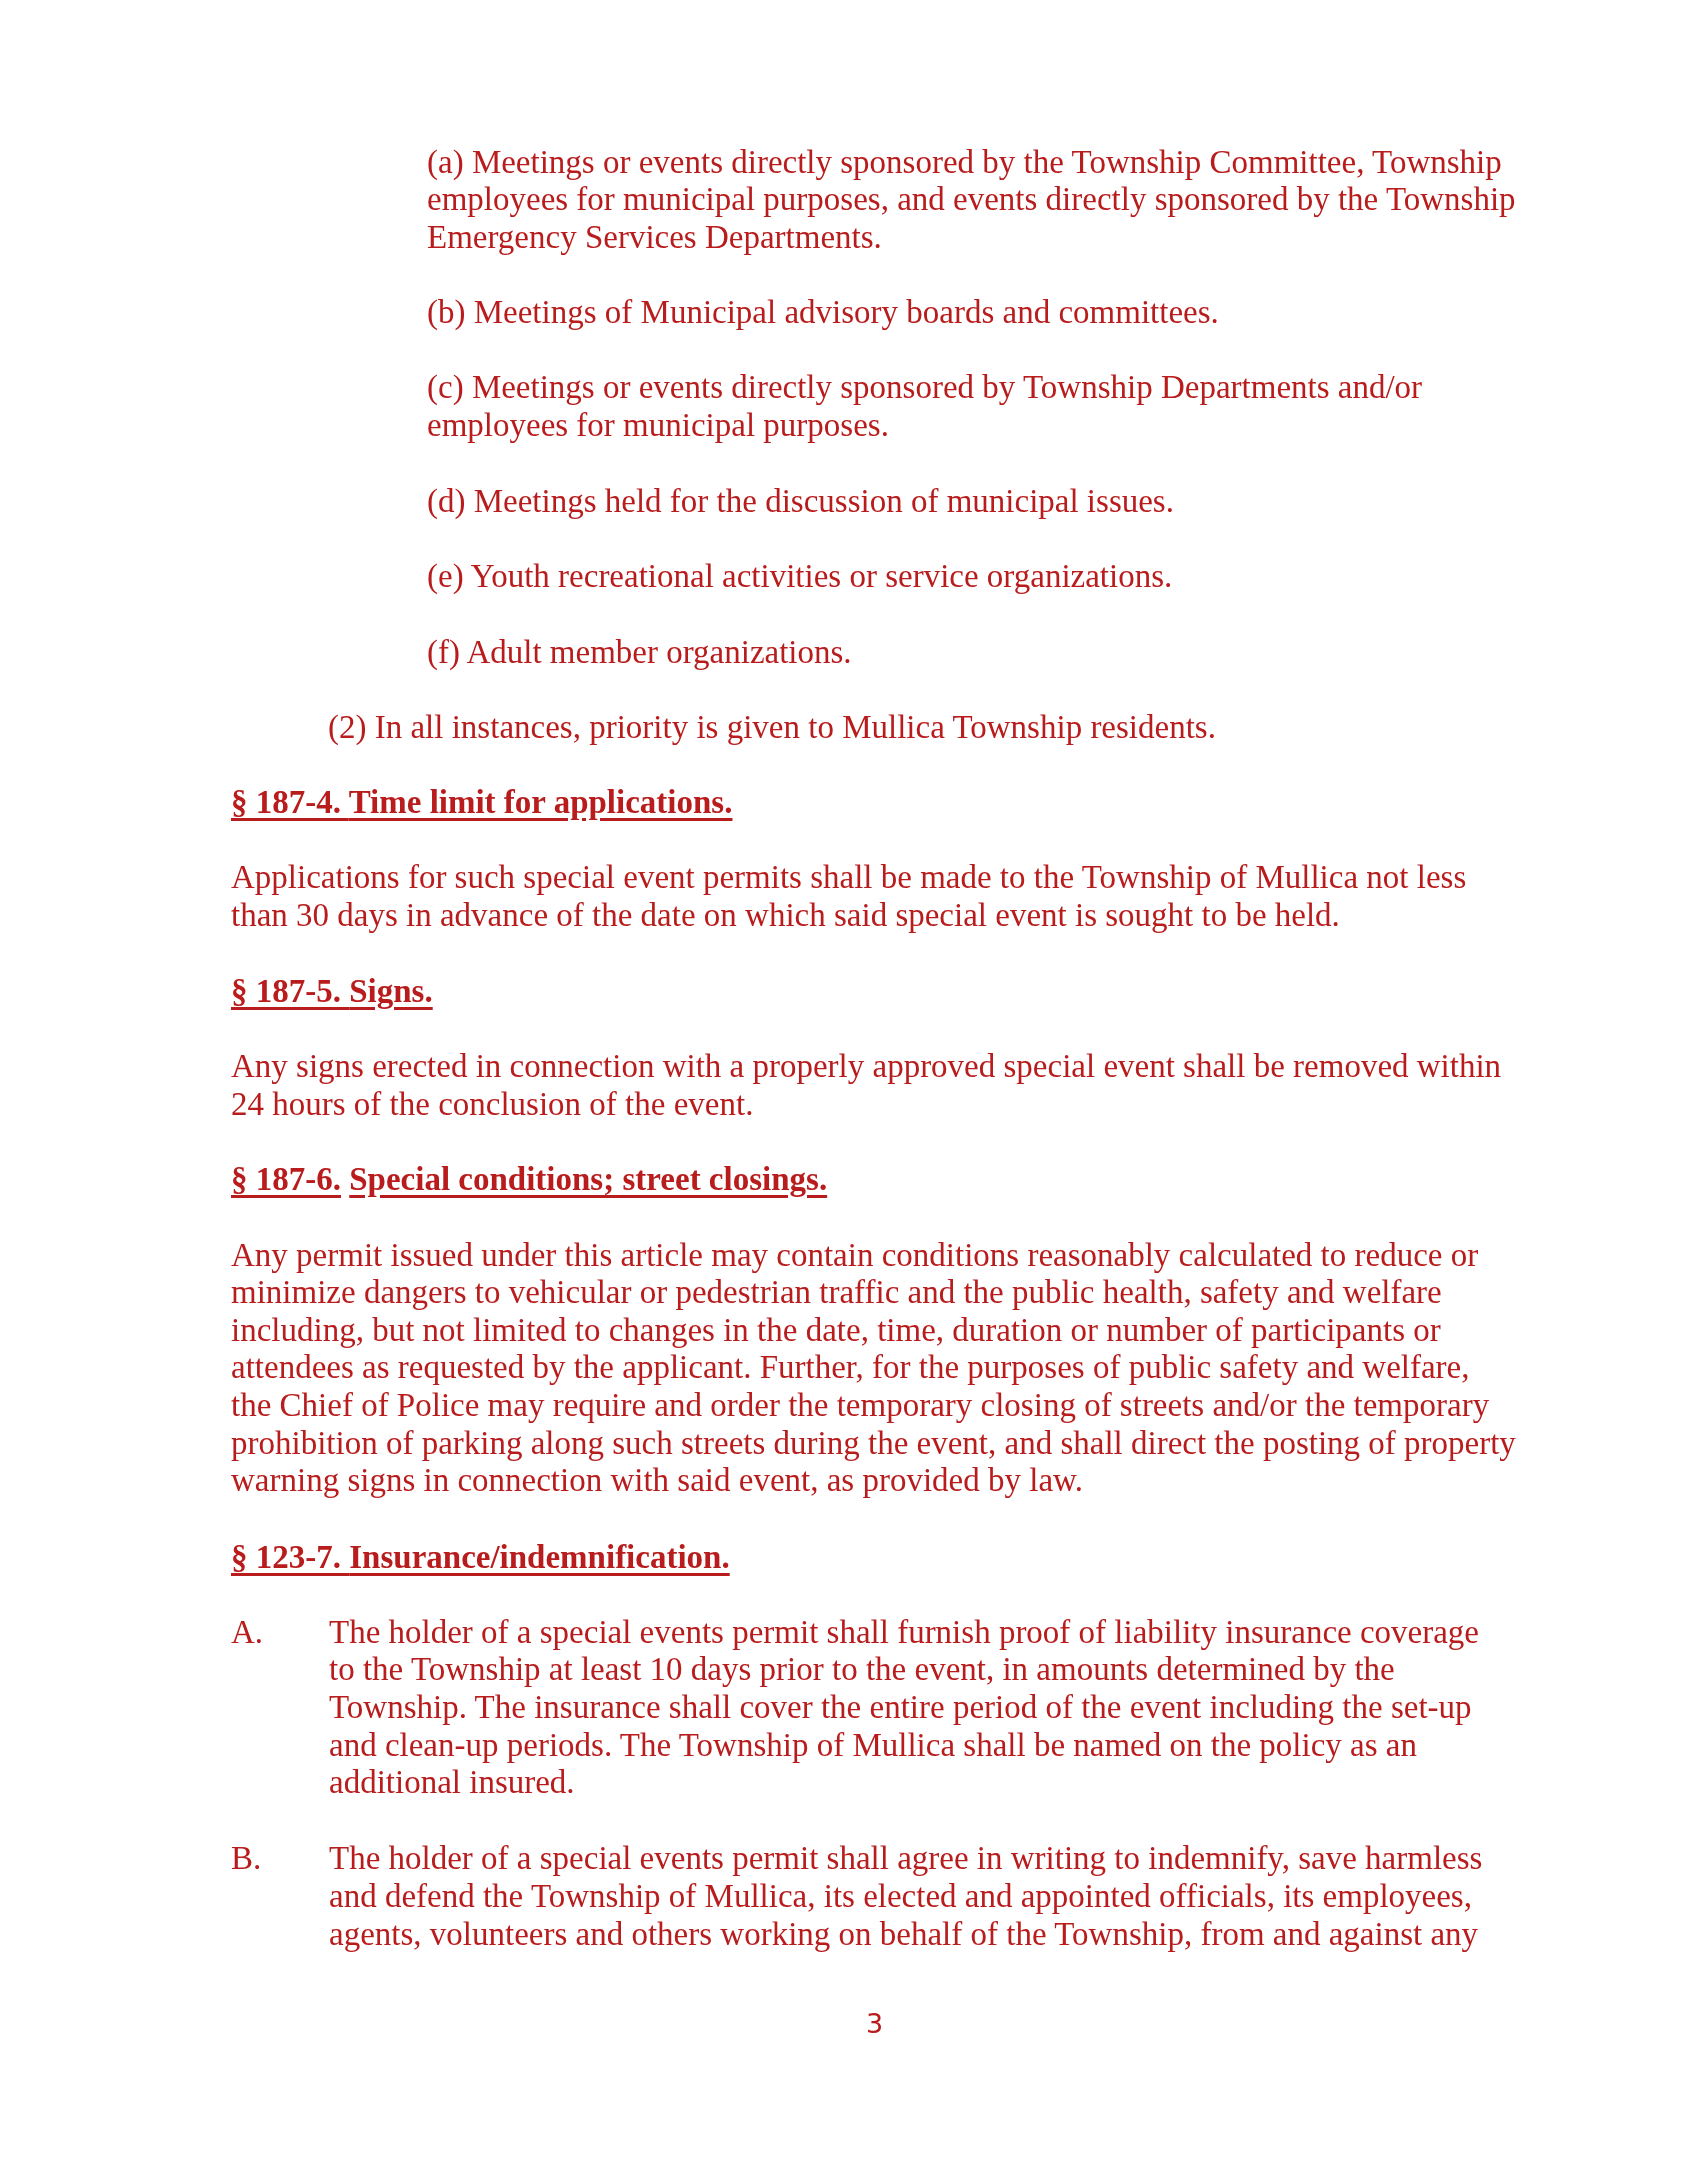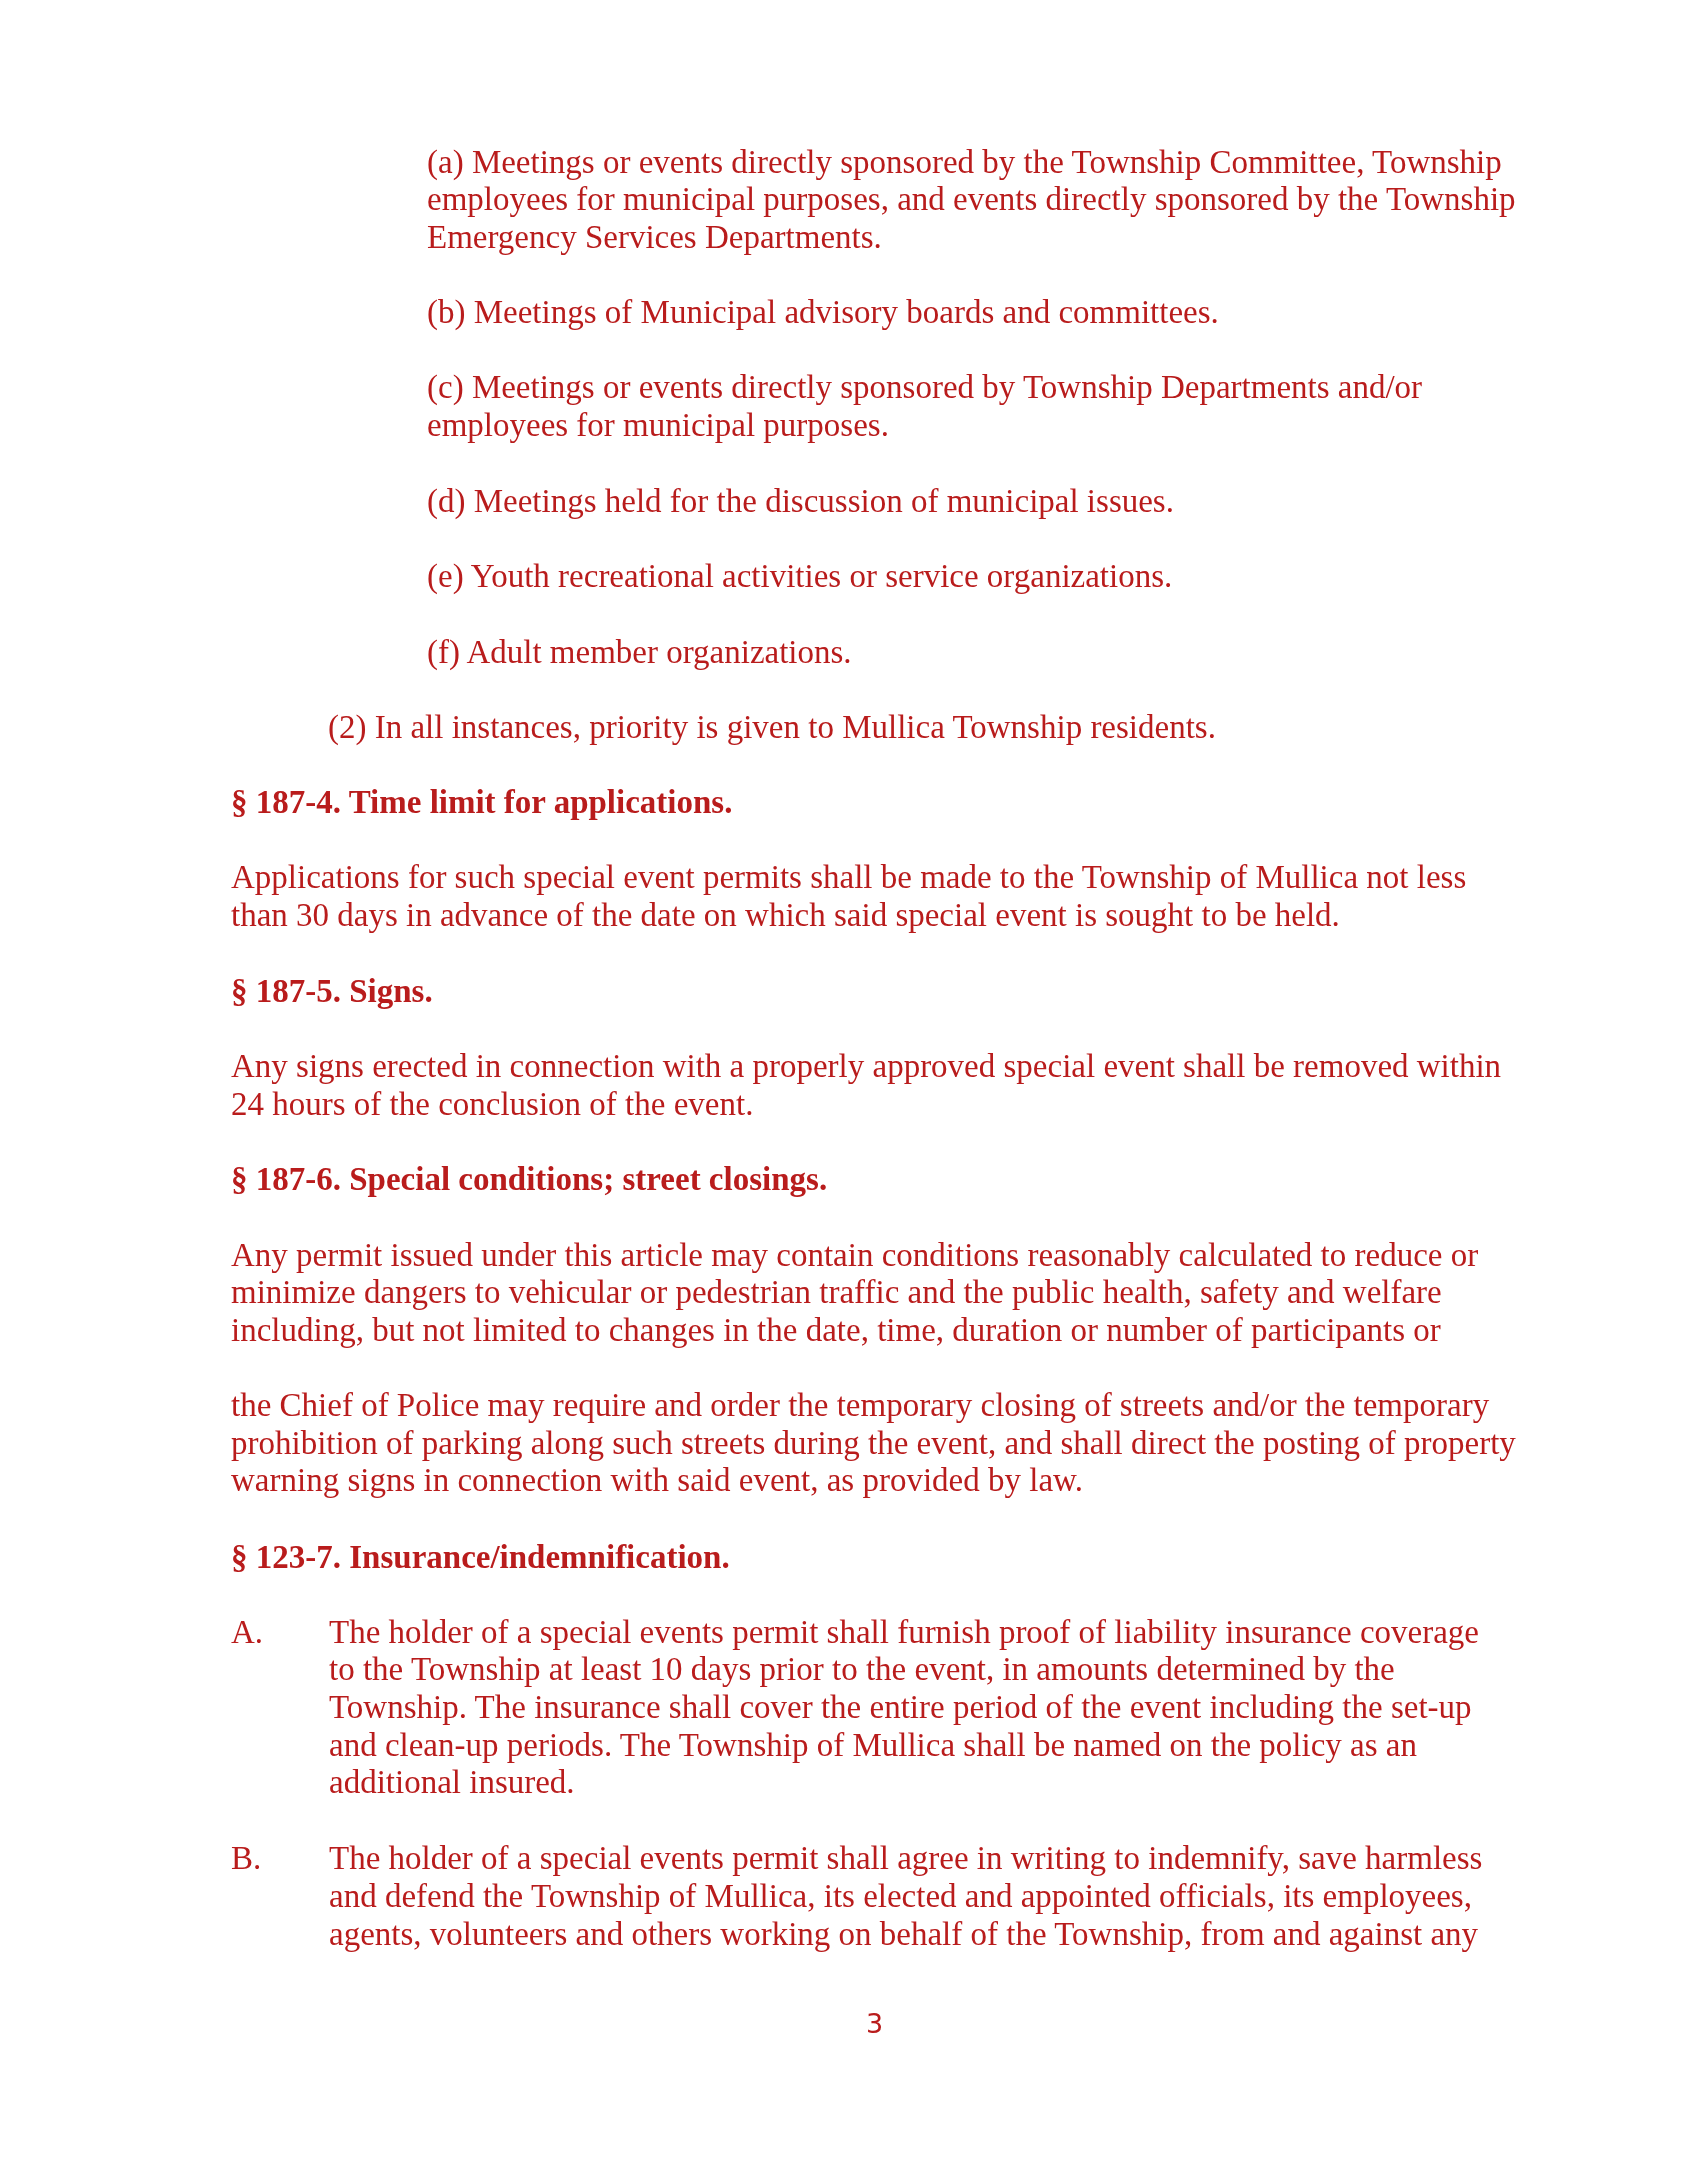--- a/index.html
+++ b/index.html
@@ -8,21 +8,21 @@
     position: absolute; left: 0; top: 0; width: 1683px; height: 1970px;
     background: #ffffff; color: #b91c1c;
     font-family: "Liberation Serif", "DejaVu Serif", serif;
     font-size: 33px;
     margin-left: 33px;
   }
   .ln {
     position: absolute; white-space: nowrap; line-height: 38px; height: 38px;
   }
   .heading { font-weight: bold; }
-  .heading .u { text-decoration-thickness: 3px; text-underline-offset: 5px; }
+  .heading .u { text-decoration: underline; text-decoration-thickness: 3px; text-underline-offset: 5px; }
   .label { position: absolute; white-space: nowrap; line-height: 38px; }
   .page-number {
     position: absolute; left: 792px; width: 99px; text-align: center;
     font-family: "DejaVu Sans", "Liberation Sans", sans-serif; font-size: 27px; line-height: 34px;
   }
 </style>
 </head>
 <body>
 
 <div class="page">
@@ -52,20 +52,21 @@
   <div class="ln heading" style="left:198px; top:972px;"><span class="u">§ 187-5.</span><span class="u"> </span><span class="u">Signs.</span></div>
 
   <div class="ln" style="left:198px; top:1047px;">Any signs erected in connection with a properly approved special event shall be removed within</div>
   <div class="ln" style="left:198px; top:1085px;">24 hours of the conclusion of the event.</div>
 
   <div class="ln heading" style="left:198px; top:1160px;"><span class="u">§ 187-6.</span><span> </span><span class="u">Special conditions; street closings.</span></div>
 
   <div class="ln" style="left:198px; top:1236px;">Any permit issued under this article may contain conditions reasonably calculated to reduce or</div>
   <div class="ln" style="left:198px; top:1273px;">minimize dangers to vehicular or pedestrian traffic and the public health, safety and welfare</div>
   <div class="ln" style="left:198px; top:1311px;">including, but not limited to changes in the date, time, duration or number of participants or</div>
+  <div class="ln" style="left:198px; top:1348px;">attendees as requested by the applicant. Further, for the purposes of public safety and welfare,</div>
   <div class="ln" style="left:198px; top:1386px;">the Chief of Police may require and order the temporary closing of streets and/or the temporary</div>
   <div class="ln" style="left:198px; top:1424px;">prohibition of parking along such streets during the event, and shall direct the posting of property</div>
   <div class="ln" style="left:198px; top:1461px;">warning signs in connection with said event, as provided by law.</div>
 
   <div class="ln heading" style="left:198px; top:1538px;"><span class="u">§ 123-7.</span><span class="u"> </span><span class="u">Insurance/indemnification.</span></div>
 
   <div class="label" style="left:198px; top:1613px;">A.</div>
   <div class="ln" style="left:296px; top:1613px;">The holder of a special events permit shall furnish proof of liability insurance coverage</div>
   <div class="ln" style="left:296px; top:1650px;">to the Township at least 10 days prior to the event, in amounts determined by the</div>
   <div class="ln" style="left:296px; top:1688px;">Township. The insurance shall cover the entire period of the event including the set-up</div>

